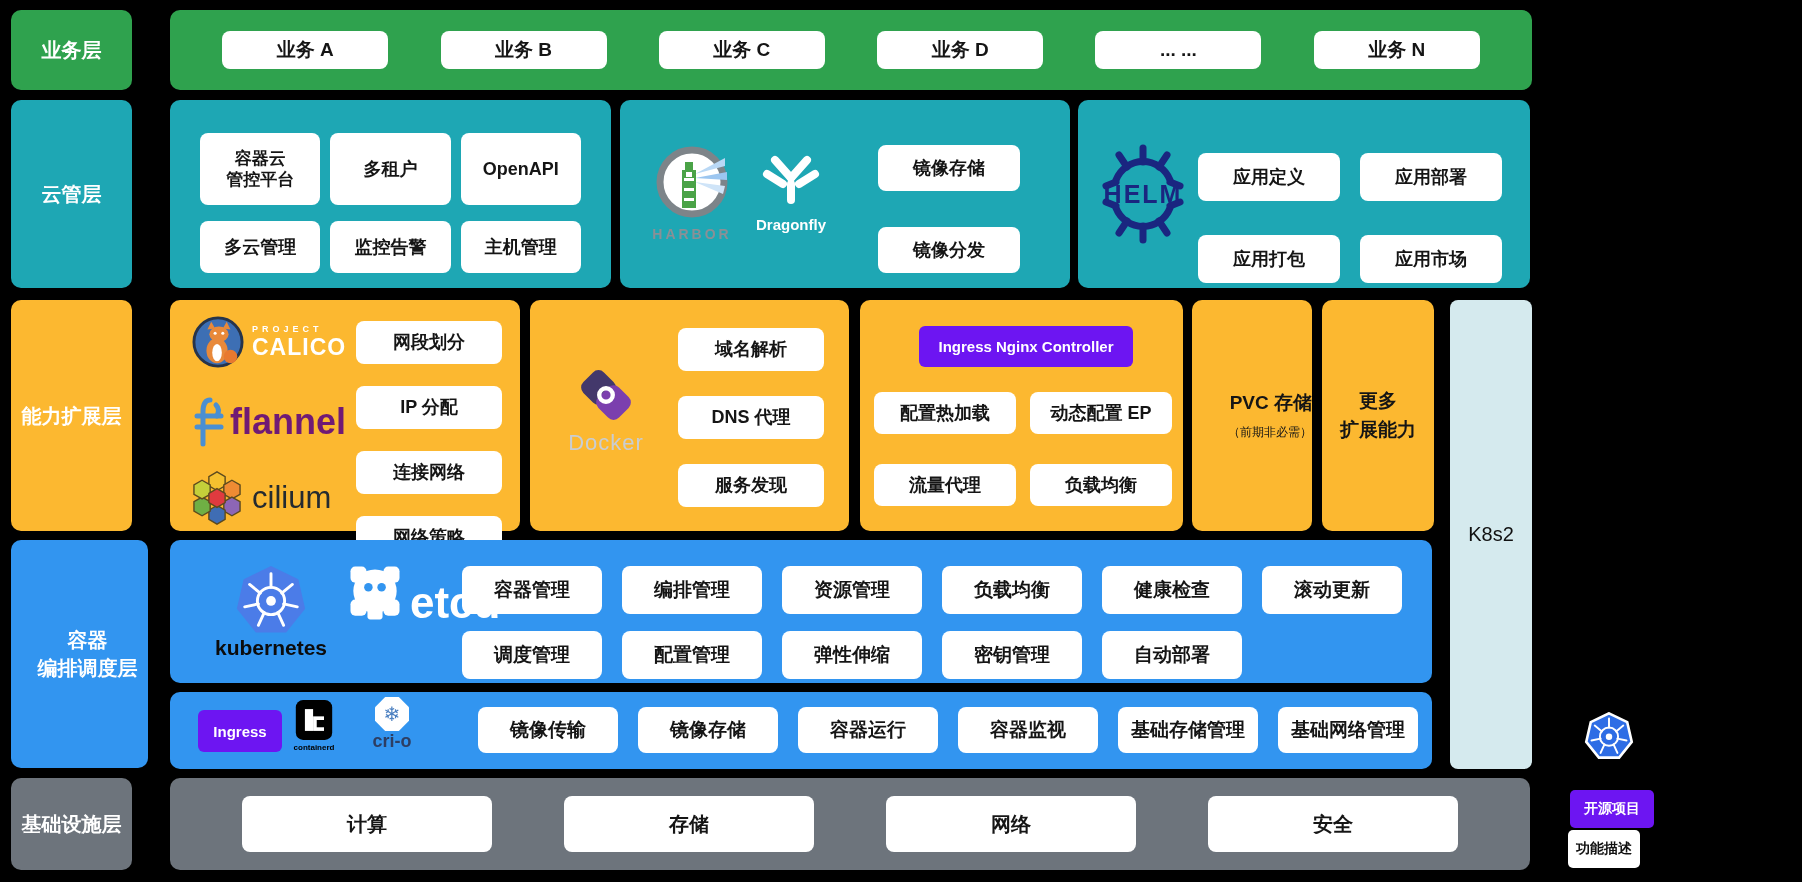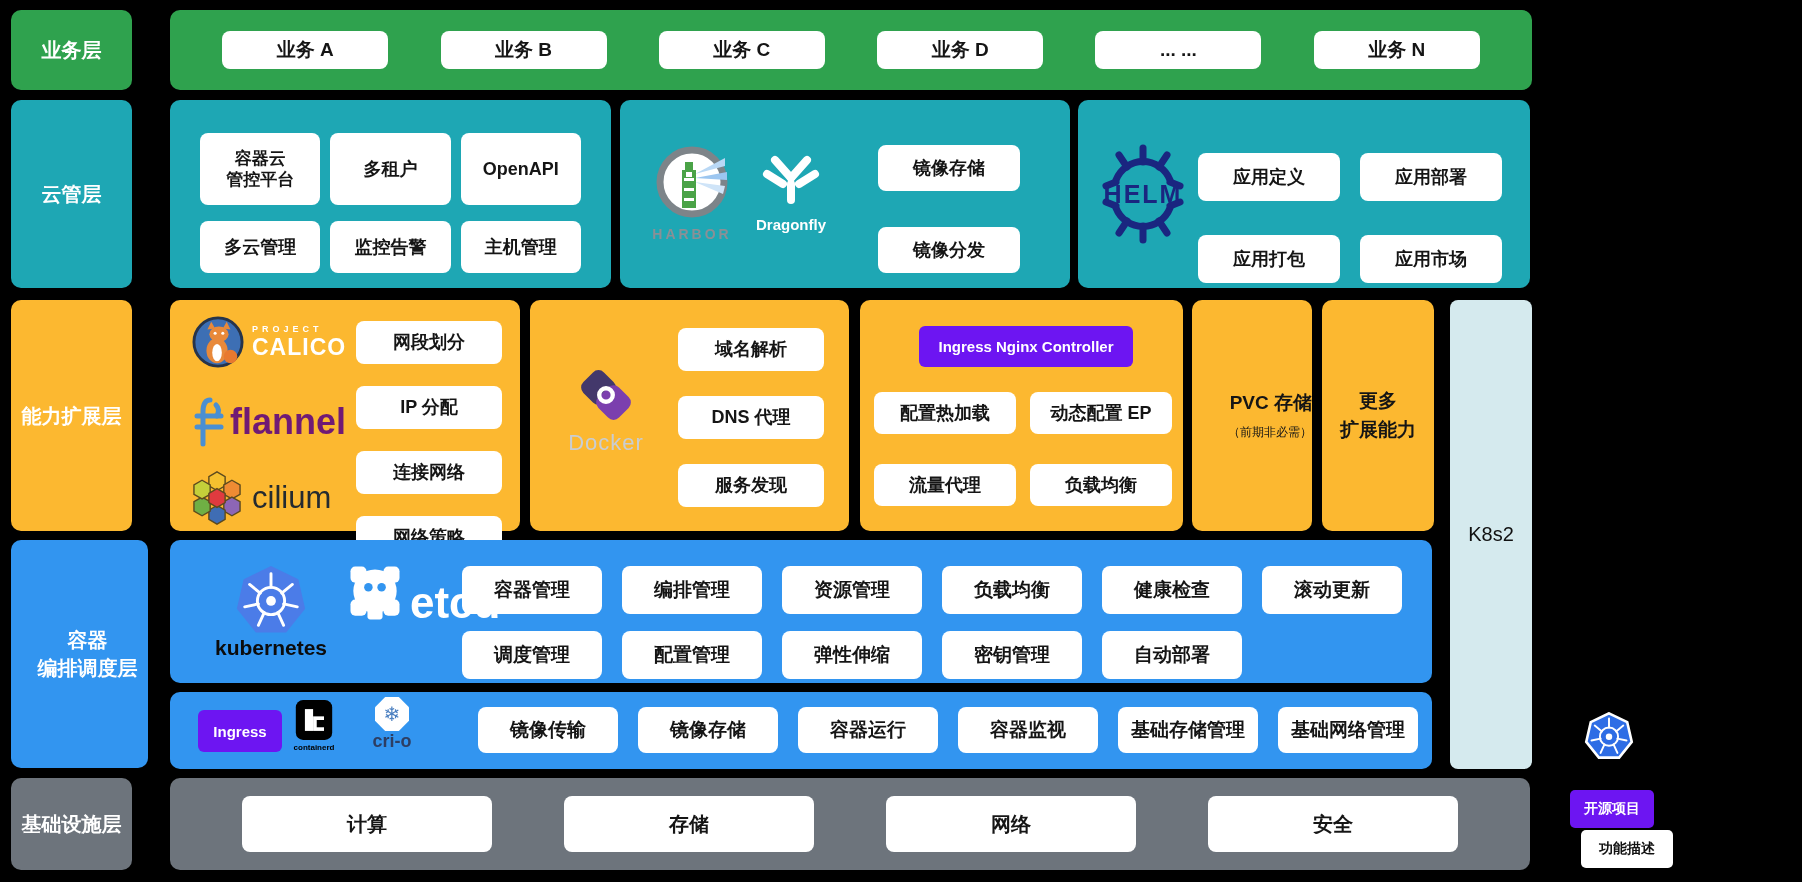--- a/index.html
+++ b/index.html
@@ -52,22 +52,22 @@
   #bb2 .grid{position:absolute;left:276px;top:15px;display:grid;grid-template-columns:repeat(6,140px);
     column-gap:20px;margin-left:32px;}
   #bb2 .pill{height:46px;}
   
   #row-infra{left:170px;top:778px;width:1360px;height:92px;background:var(--gray);
     display:flex;align-items:center;justify-content:space-evenly;border-radius:10px;}
   #row-infra .pill{width:250px;height:56px;font-size:20px;}
   
   #legend-open{left:1570px;top:790px;width:84px;height:38px;background:var(--purple);color:#fff;
     border-radius:5px;display:flex;align-items:center;justify-content:center;font-size:14px;font-weight:bold;}
-  #legend-feature{left:1568px;top:830px;width:92px;height:38px;background:#fff;color:#111;
-    border-radius:5px;display:flex;align-items:center;justify-content:center;font-size:14px;font-weight:600;margin-left:13px;}
+  #legend-feature{left:1568px;top:830px;width:72px;height:38px;background:#fff;color:#111;
+    border-radius:5px;display:flex;align-items:center;justify-content:center;font-size:14px;font-weight:600;}
   .purple-pill{background:var(--purple);color:#fff;border-radius:6px;display:flex;align-items:center;
     justify-content:center;font-weight:bold;margin-left:6px;}
 </style>
 </head>
 <body>
 
 <div class="canvas">
 
   <div class="abs layer-label" style="top:10px;height:80px;background:var(--green);">业务层</div>
   <div class="abs layer-label" style="top:100px;height:188px;background:var(--teal);">云管层</div>

